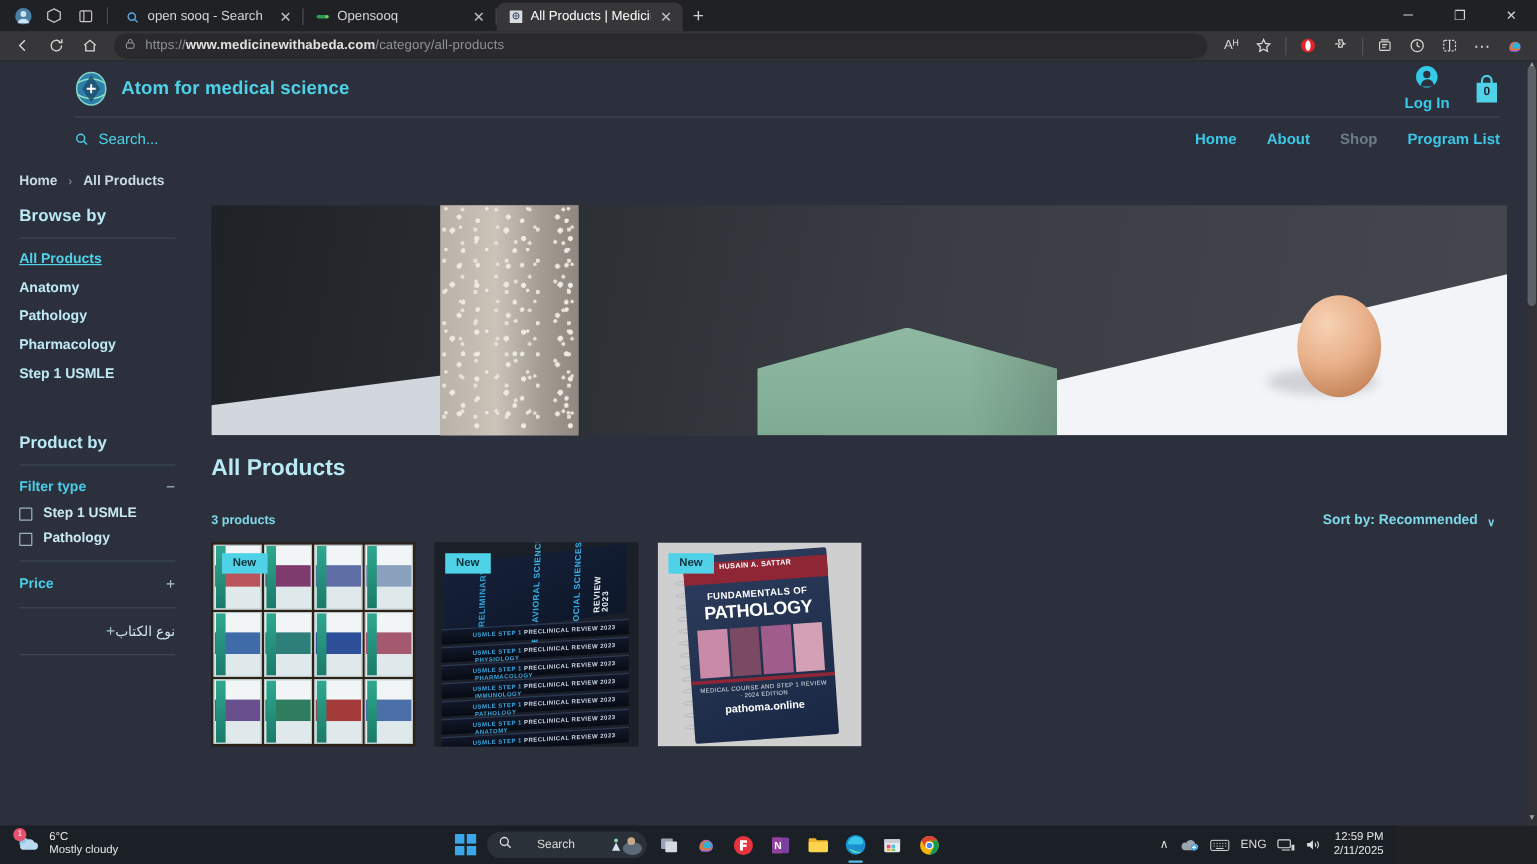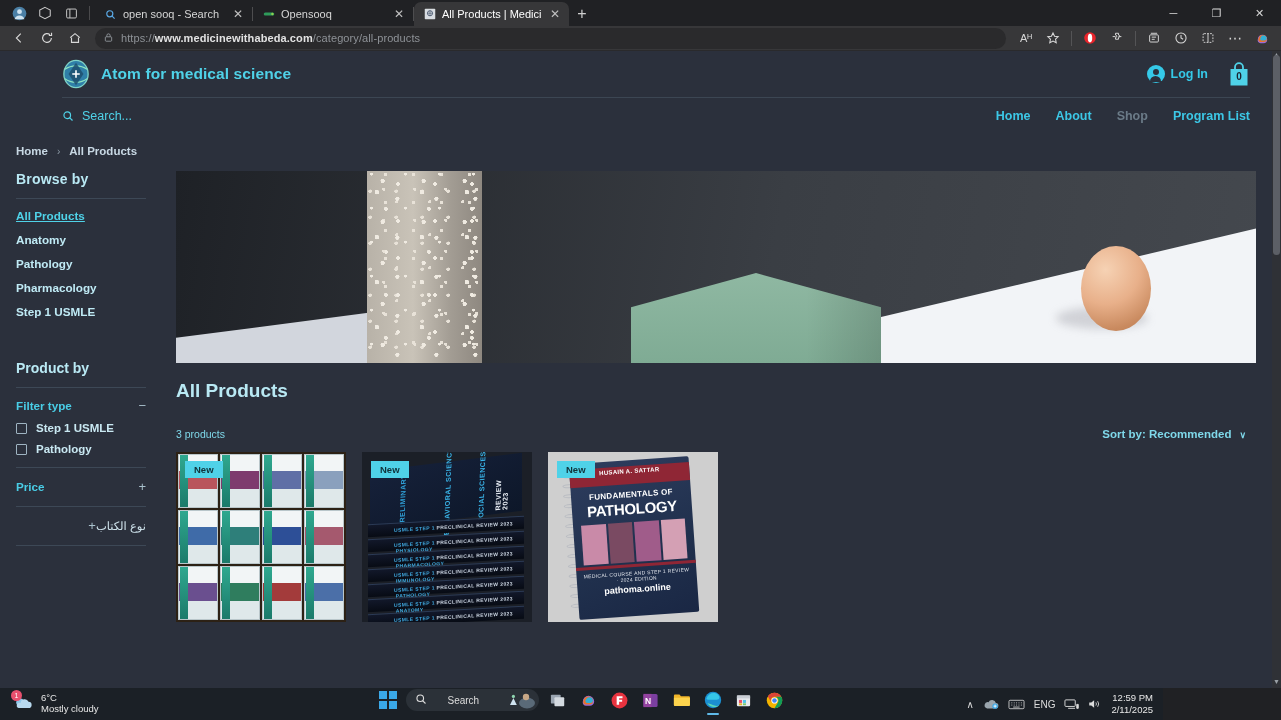--- a/index.html
+++ b/index.html
@@ -73,21 +73,21 @@
     display:flex; align-items:center; height: 46px;
     padding-left: 62px; padding-right: 22px;
   }
   .logo {
     width:28px; height:30px; flex:0 0 auto; margin-right:11px; position:relative;
   }
   .brandname {
     color:#4fd2e8; font-size:15.5px; font-weight:700; letter-spacing:0.1px;
   }
   .hdr-right { margin-left:auto; display:flex; align-items:center; gap:20px; }
-  .login { display:flex; align-items:center; gap:6px; color:#35c9e8; font-size:12.5px; font-weight:700;}
+  .login { display:flex; align-items:center; gap:6px; color:#35c9e8; font-size:12.5px; font-weight:700;flex-direction:column;}
   .avatar-ic { width:18px;height:18px;border-radius:50%; background:#35c9e8; position:relative; flex:0 0 auto;}
   .avatar-ic:before{content:"";position:absolute;width:6px;height:6px;border-radius:50%;background:#2b303c;left:6px;top:3.5px;}
   .avatar-ic:after{content:"";position:absolute;width:11px;height:6px;border-radius:6px 6px 0 0;background:#2b303c;left:3.5px;top:11px;}
   .cart { position:relative; width:22px;height:25px; }
   .cartcount { position:absolute; inset:0; display:flex;align-items:center;justify-content:center;
     color:#1d2430; font-size:10px; font-weight:700; padding-top:5px;}
 
   .navdivider { height:1px; background:#3c4653; margin: 0 22px 0 62px; }
 
   .navrow {
@@ -170,21 +170,21 @@
   }
   .hero .shadow {
     position:absolute; left: 880px; top: 136px; width:92px; height:22px; border-radius:50%;
     background: rgba(140,140,150,0.32); filter: blur(4px);
   }
 
   .cat-title { color:#b9e9f4; font-size:19px; font-weight:700; margin: 17px 0 8px 0;}
   .cat-desc { color:#e5eff4; font-size:11.8px; font-weight:700; line-height:1.58; max-width:460px;}
 
   .listbar { display:flex; align-items:center; margin-top: 26px; padding-right: 10px;}
-  .pcount { color:#7fd8ea; font-size:10.5px; font-weight:400;}
+  .pcount { color:#7fd8ea; font-size:10.5px; font-weight:700;}
   .sortby { margin-left:auto; display:flex; align-items:flex-end; gap:8px; color:#7fd8ea; font-size:11.5px; font-weight:700;}
 
   .grid { display:flex; gap:16px; margin-top: 12px; }
   .card { width:170px; }
   .thumb { width:170px; height:170px; position:relative; overflow:hidden; background:#1d2026; }
   .badge {
     position:absolute; left:9px; top:9px; background:#4fd2e8; color:#10323a;
     font-size:9.5px; font-weight:700; padding:3px 9px; z-index:4;
   }
 
@@ -242,21 +242,21 @@
   .watermark .en small { font-size:8px; font-weight:400; }
 
   
   .pagescroll { position:absolute; right:0; top:51px; width:9px; height:637px; background:#2f3136; }
   .pagescroll .thumbbar { position:absolute; top:4px; left:1px; width:7px; height:200px; background:#5c5f66; border-radius:4px;}
   .pagescroll .arr { position:absolute; left:0; width:9px; height:10px; color:#9aa0a6; font-size:7px; text-align:center;}
 
   
   .taskbar {
     position:absolute; left:0; bottom:0; width:1163px; height:32px;
-    background:#1b2026; display:flex; 
+    background:#1b2026; display:flex; align-items:center;
   }
   .weather { display:flex; align-items:center; gap:7px; padding-left:14px; }
   .wicon { width:20px;height:16px; position:relative; }
   .wtxt { line-height:1.15; }
   .wtxt .t1 { color:#e7e7e7; font-size:9.5px; }
   .wtxt .t2 { color:#e7e7e7; font-size:9.5px; }
   .wbadge { position:absolute; left:-3px; top:-6px; width:11px;height:11px;border-radius:50%;
      background:#e8506e; color:#fff; font-size:7px; display:flex;align-items:center;justify-content:center;}
   .tbcenter { position:absolute; left:50%; transform:translateX(-50%); display:flex; align-items:center; gap:7px;}
   .startbtn { width:22px;height:22px; display:flex;align-items:center;justify-content:center;}

